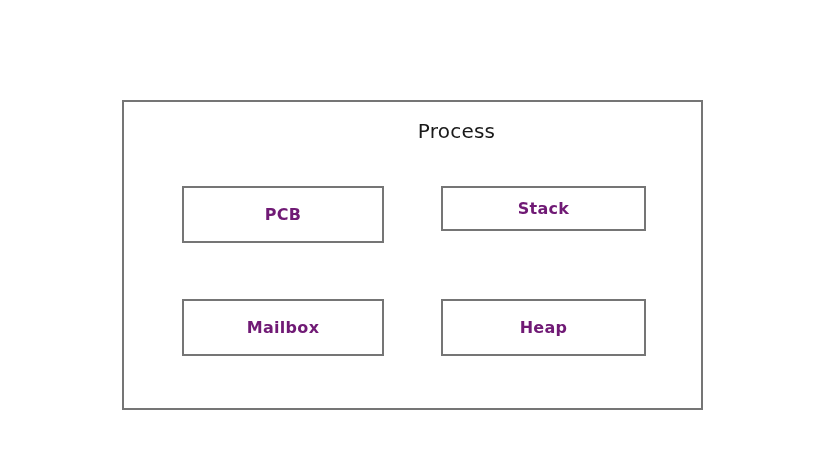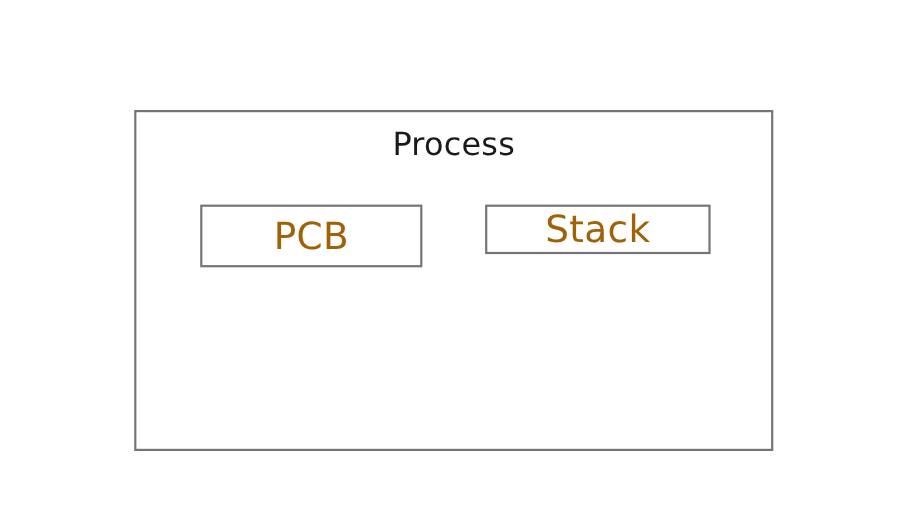--- a/index.html
+++ b/index.html
@@ -34,44 +34,45 @@
     border: 2px solid #757575;
     background: #ffffff;
   }
 
   .process-title {
     position: absolute;
     left: 0;
     top: 12px;
     width: 100%;
     text-align: center;
-    font-size: 29px;
+    font-size: 20px;
     line-height: 34px;
     color: #1a1a1a;
     font-weight: 400;
     letter-spacing: 0.2px;
     white-space: nowrap;
+    padding-left: 44px;
   }
 
   
   .component-box {
     position: absolute;
     box-sizing: border-box;
     border: 2px solid #757575;
     background: #ffffff;
     display: flex;
     align-items: center;
     justify-content: center;
   }
 
   .component-label {
-    font-size: 34px;
+    font-size: 16px;
     line-height: 30px;
-    color: #a16207;
-    font-weight: 400;
+    color: #701a75;
+    font-weight: 700;
     letter-spacing: 0.3px;
     white-space: nowrap;
   }
 
   
   .box-pcb     { left: 58px;  top: 84px;  width: 202px; height: 57px; }
   .box-stack   { left: 317px; top: 84px;  width: 205px; height: 45px; }
   .box-mailbox { left: 58px;  top: 197px; width: 202px; height: 57px; }
   .box-heap    { left: 317px; top: 197px; width: 205px; height: 57px; }
 </style>
@@ -85,17 +86,23 @@
     <div class="process-title">Process</div>
 
     <div class="component-box box-pcb">
       <span class="component-label">PCB</span>
     </div>
 
     <div class="component-box box-stack">
       <span class="component-label">Stack</span>
     </div>
 
+    <div class="component-box box-mailbox">
+      <span class="component-label">Mailbox</span>
+    </div>
 
+    <div class="component-box box-heap">
+      <span class="component-label">Heap</span>
+    </div>
 
   </div>
 
 </div>
 
 </body></html>

